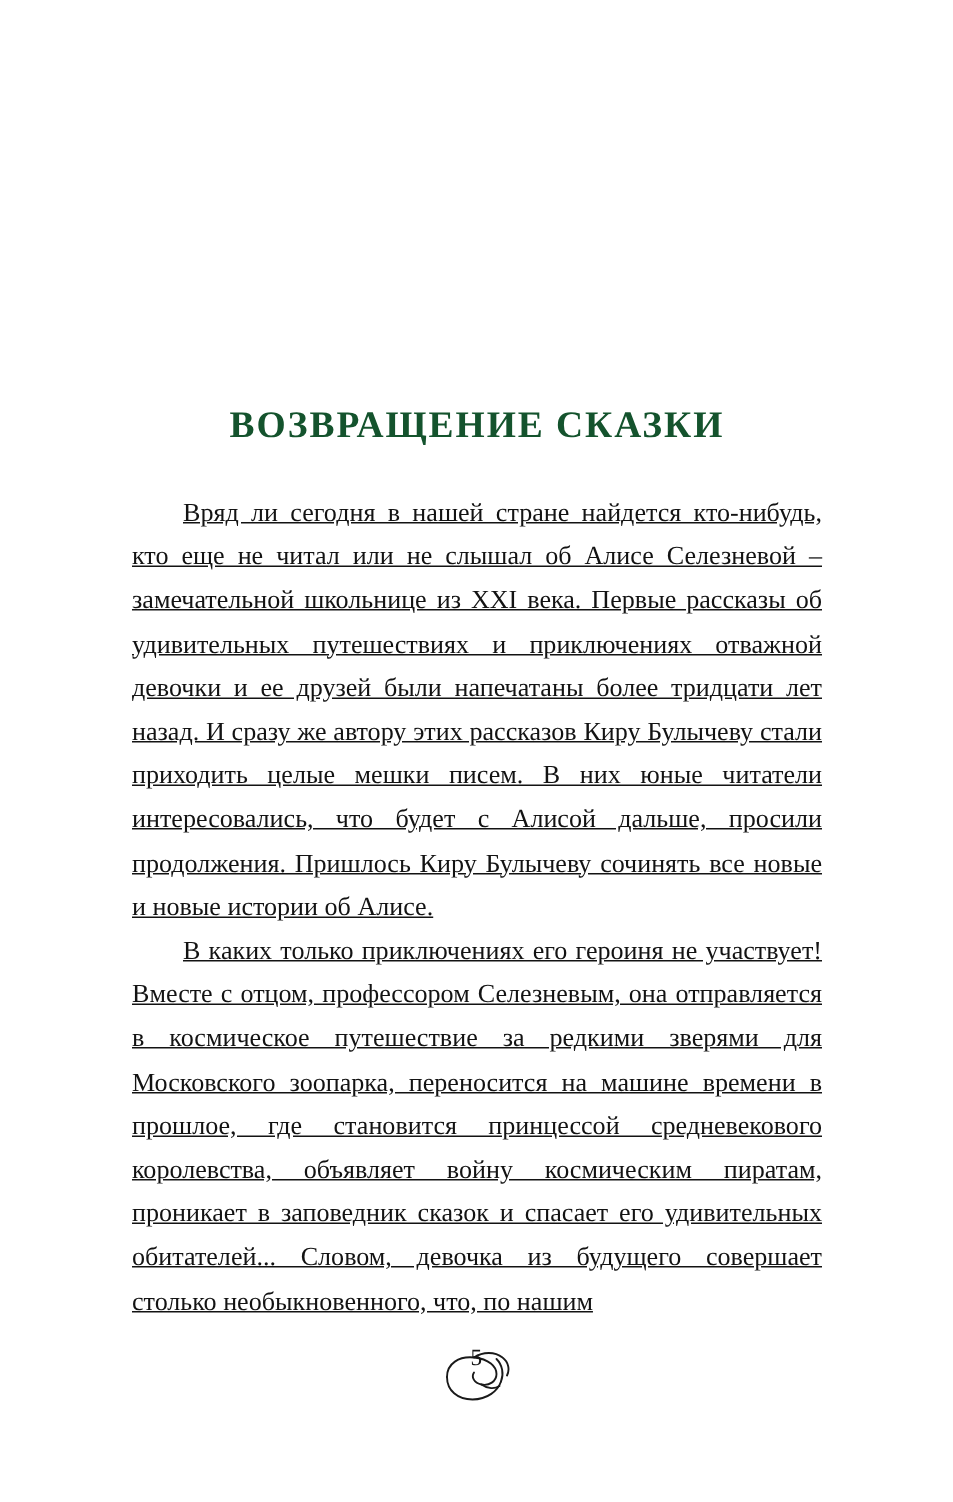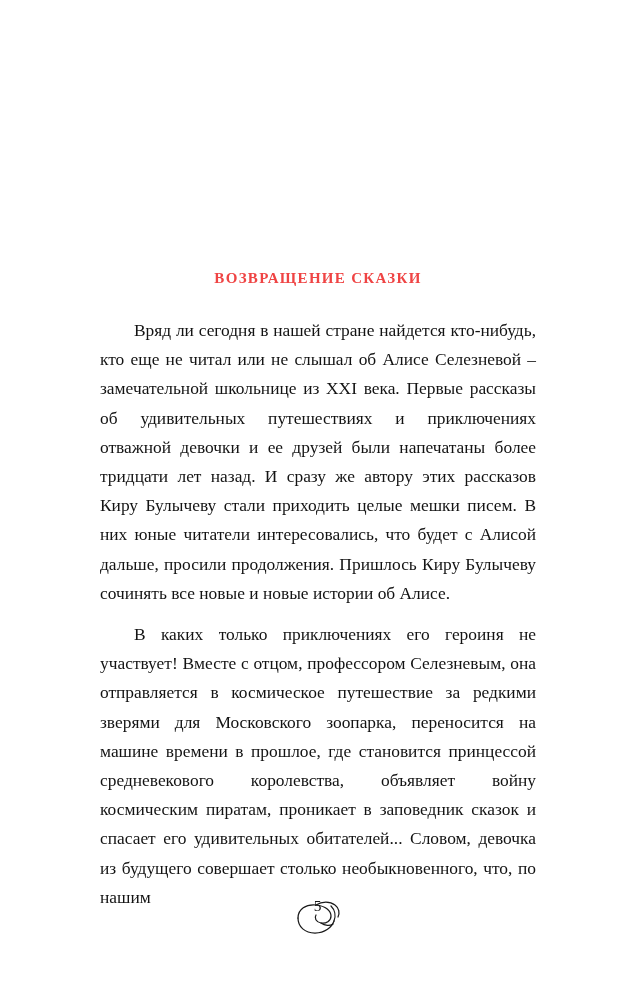--- a/index.html
+++ b/index.html
@@ -28,37 +28,38 @@
   .content {
     position: absolute;
     left: 88px;
     top: 270px;
     width: 460px;
   }
 
   .chapter-title {
     font-family: "Liberation Serif", "DejaVu Serif", serif;
     font-weight: bold;
-    font-size: 15px;
+    font-size: 25px;
     letter-spacing: 1.3px;
     text-align: center;
-    color: #ef4444;
+    color: #14532d;
     margin: 0 0 29px 0;
     white-space: nowrap;
   }
 
   .para {
     font-size: 17.4px;
     line-height: 29.2px;
     text-align: justify;
     text-align-last: left;
     text-indent: 34px;
-    margin: 12px;
+    margin: 0;
     color: #131313;
     hyphens: manual;
+    text-decoration: underline;
   }
 
   .para + .para {
     margin-top: 0;
   }
 
   .folio {
     position: absolute;
     left: 0;
     top: 888px;

